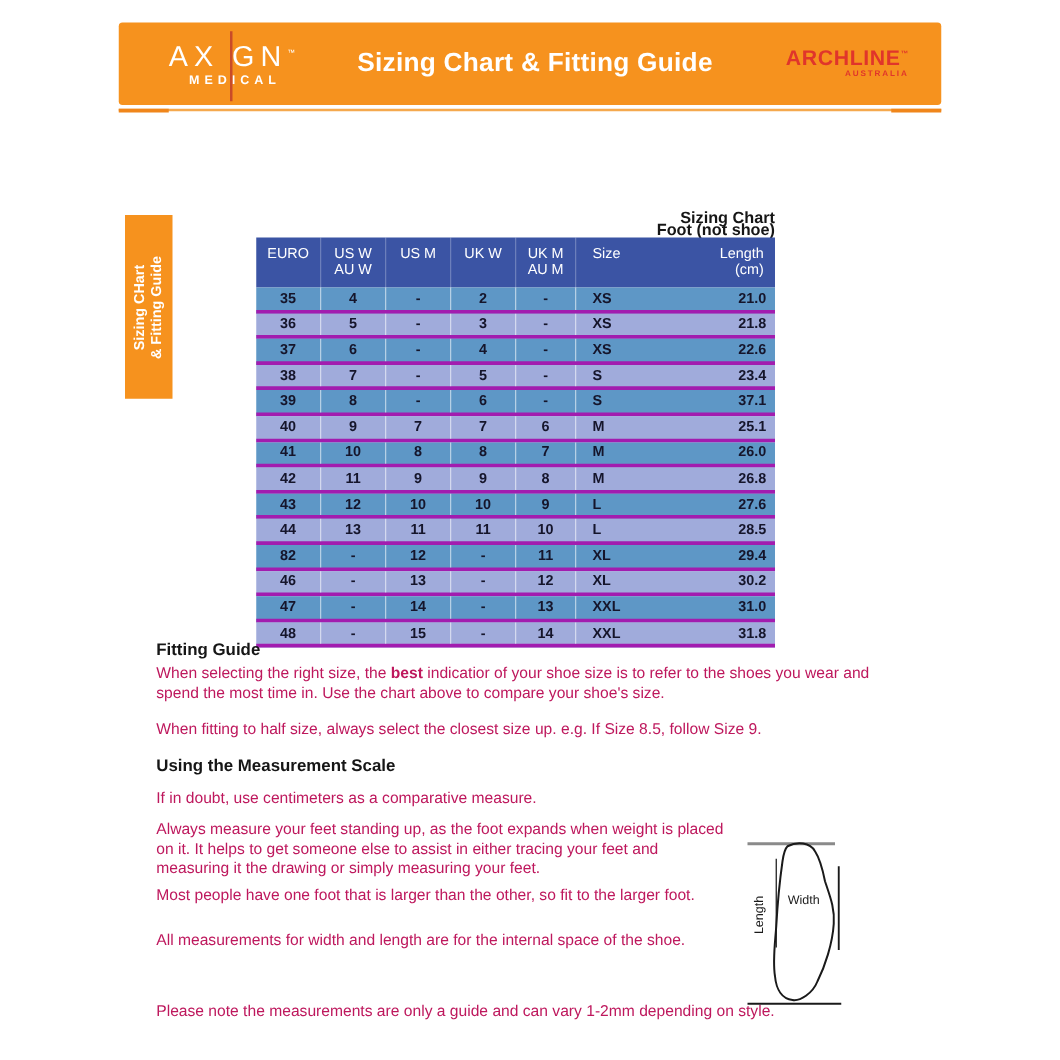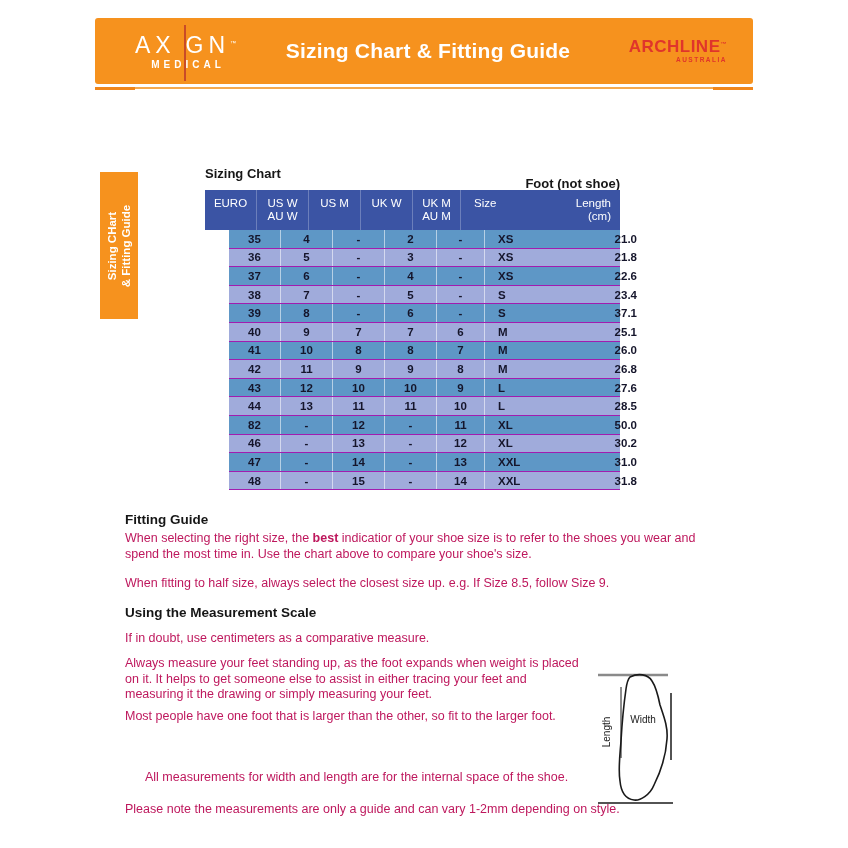--- a/index.html
+++ b/index.html
@@ -33,52 +33,52 @@
   .archline-sub{color:#E0352B;font-size:6.5px;letter-spacing:1.5px;font-weight:700;margin-top:1px;}
   
   .side-tab{position:absolute;left:100px;top:172px;width:38px;height:147px;background:#F6921E;}
   .side-tab-inner{
     position:absolute;width:147px;height:38px;left:50%;top:50%;
     transform:translate(-50%,-50%) rotate(-90deg);
     display:flex;align-items:center;justify-content:center;
   }
   .side-tab-text{color:#fff;font-weight:700;font-size:11.5px;line-height:14.5px;text-align:center;white-space:pre-line;}
   
-  .chart-title{position:absolute;left:205px;top:166px;width:415px;text-align:left;
+  .chart-title{position:absolute;left:205px;top:166px;width:415px;text-align:right;
     font-weight:700;font-size:13px;color:#161616;}
   .foot-label{position:absolute;left:440px;top:176px;width:180px;text-align:right;
     font-weight:700;font-size:13px;color:#161616;}
   
   .sizing-table{position:absolute;left:205px;top:190px;width:415px;}
   .thead{display:grid;grid-template-columns:52px 52px 52px 52px 48px 65px 94px;
     background:#3B54A4;height:40px;}
   .th{color:#fff;font-weight:400;font-size:11.5px;line-height:13px;white-space:pre-line;
     display:flex;justify-content:center;padding-top:7px;box-sizing:border-box;text-align:center;}
   .thead .th:nth-child(-n+5){border-right:1px solid rgba(255,255,255,0.25);}
   .th.c5{justify-content:flex-start;padding-left:13px;text-align:left;}
   .th.c6{justify-content:flex-end;padding-right:9px;text-align:right;}
   .trow{display:grid;grid-template-columns:52px 52px 52px 52px 48px 65px 94px;height:17.6px;
-    border-bottom:1px solid #a21caf;margin-left:24px;}
+    border-bottom:3px solid #a21caf;}
   .trow:nth-child(odd){background:#5E97C6;}
   .trow:nth-child(even){background:#A0ABDB;}
   .tcell{font-weight:700;font-size:11.5px;color:#15152b;display:flex;align-items:center;
     justify-content:center;box-sizing:border-box;}
   .trow .tcell:nth-child(-n+5){border-right:1px solid rgba(255,255,255,0.55);}
   .tcell.c5{justify-content:flex-start;padding-left:13px;}
   .tcell.c6{justify-content:flex-end;padding-right:7px;}
   
   .sec-heading{position:absolute;left:125px;width:495px;text-align:left;
     font-weight:700;font-size:13.5px;color:#161616;}
   .para{position:absolute;left:125px;font-size:12.5px;line-height:15.5px;color:#be185d;}
   #p1{top:531px;width:602px;}
   #p2{top:576px;width:602px;}
   #p3{top:631px;width:602px;}
   #p4{top:656px;width:458px;}
   #p5{top:709px;width:560px;}
-  #p6{top:770px;width:580px;margin-left:20px;}
+  #p6{top:745px;width:580px;}
   #p7{top:802px;width:528px;}
   .bold{font-weight:700;}
   
   .foot-diagram{position:absolute;left:588px;top:665px;width:100px;height:145px;}
 </style>
 </head>
 <body>
 
 <div class="banner">
   <div class="axign">
@@ -212,21 +212,21 @@
         <div class="tcell c5">L</div>
         <div class="tcell c6">28.5</div>
       </div>
       <div class="trow">
         <div class="tcell c0">82</div>
         <div class="tcell c1">-</div>
         <div class="tcell c2">12</div>
         <div class="tcell c3">-</div>
         <div class="tcell c4">11</div>
         <div class="tcell c5">XL</div>
-        <div class="tcell c6">50.0</div>
+        <div class="tcell c6">29.4</div>
       </div>
       <div class="trow">
         <div class="tcell c0">46</div>
         <div class="tcell c1">-</div>
         <div class="tcell c2">13</div>
         <div class="tcell c3">-</div>
         <div class="tcell c4">12</div>
         <div class="tcell c5">XL</div>
         <div class="tcell c6">30.2</div>
       </div>

